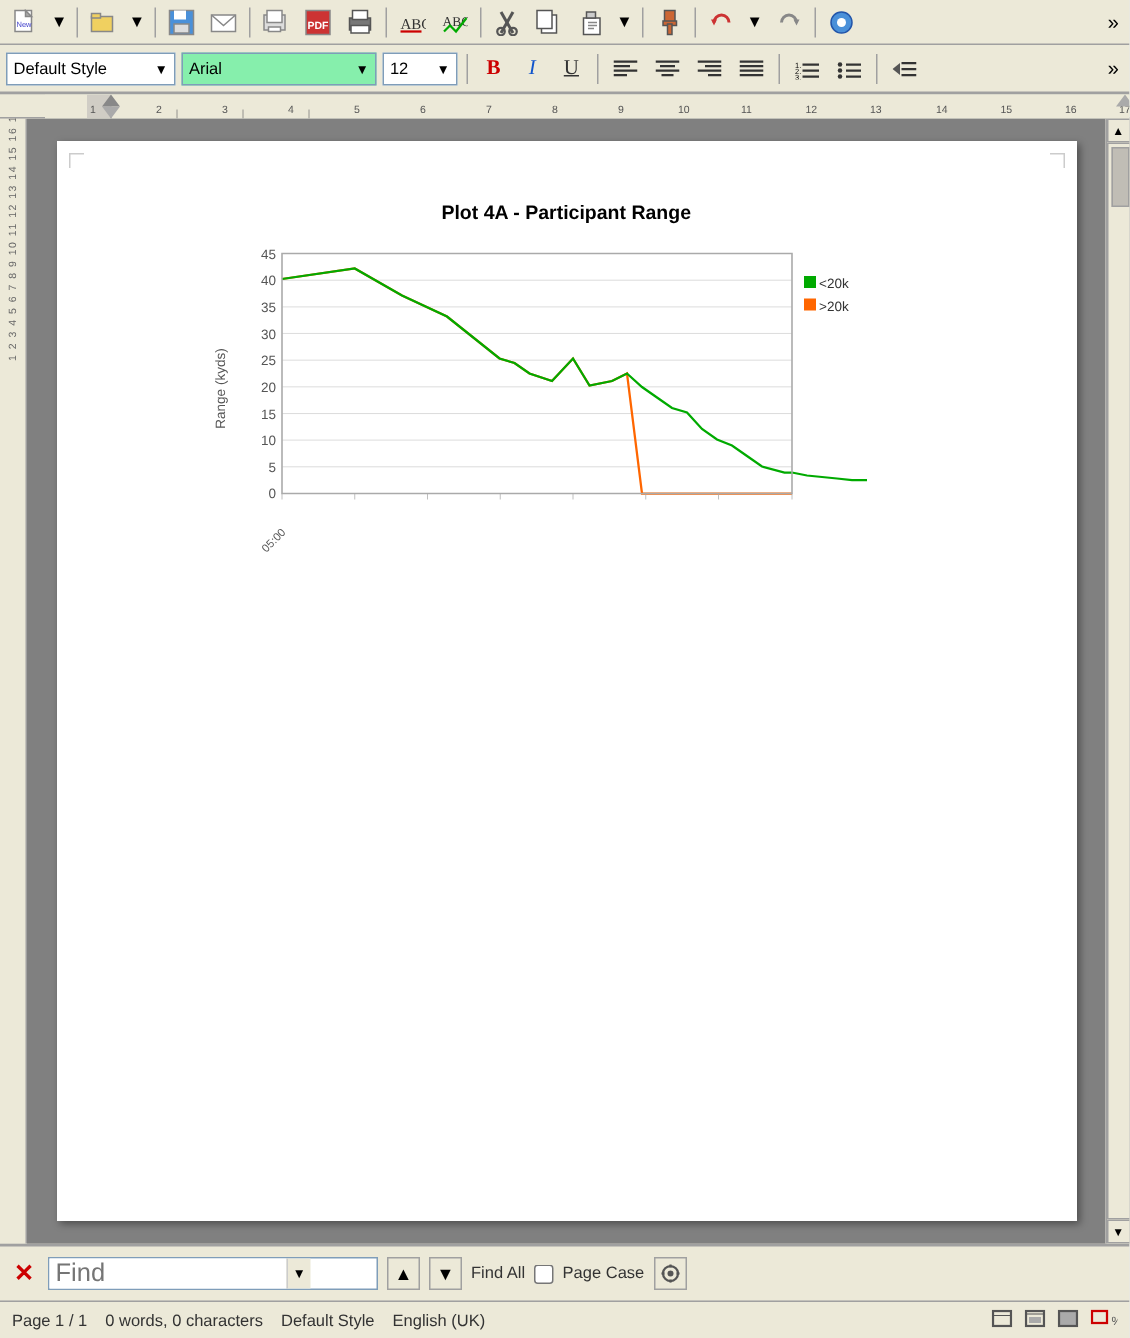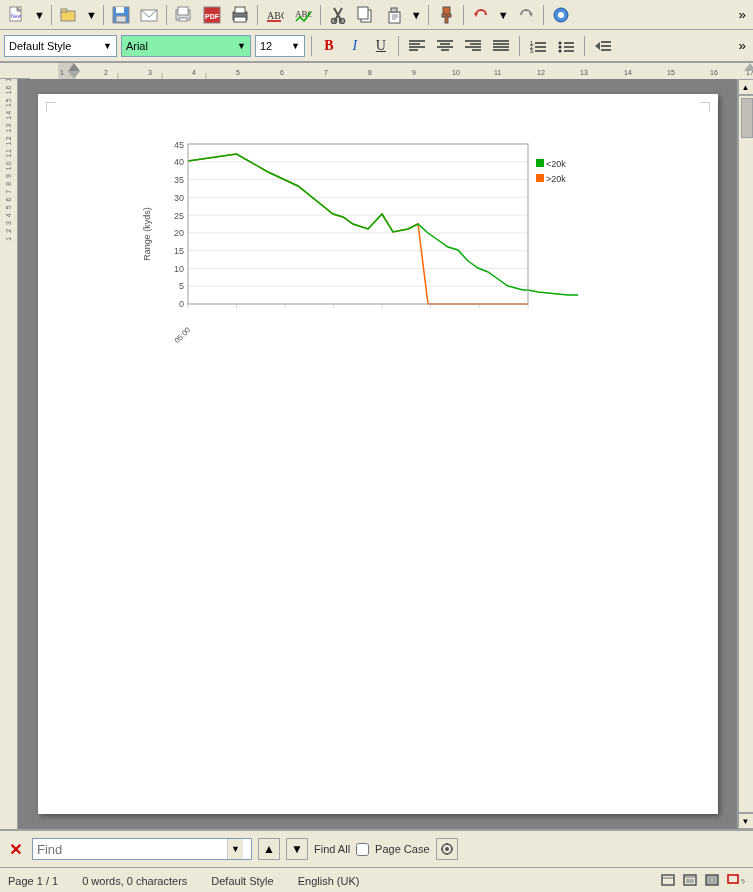--- a/index.html
+++ b/index.html
@@ -32,29 +32,29 @@
     
     .page { background: white; width: 680px; min-height: 700px; box-shadow: 2px 2px 5px rgba(0,0,0,0.4); position: relative; padding: 20px; }
     .page-corner-tl { position: absolute; top: 8px; left: 8px; width: 10px; height: 10px; border-left: 1px solid #ccc; border-top: 1px solid #ccc; }
     .page-corner-tr { position: absolute; top: 8px; right: 8px; width: 10px; height: 10px; border-right: 1px solid #ccc; border-top: 1px solid #ccc; }
 
     
     .chart-container { margin: 20px auto; width: 480px; }
     .chart-title { text-align: center; font-size: 13px; font-weight: bold; margin-bottom: 10px; font-family: Arial, sans-serif; }
 
     
-    .statusbar { background: #ece9d8; border-top: 1px solid #a0a0a0; height: 26px; display: flex; align-items: center; padding: 0 8px; font-size: 11px; gap: 24px; }
+    .statusbar { background: #ece9d8; border-top: 1px solid #a0a0a0; height: 26px; display: flex; align-items: center; padding: 0 8px; font-size: 11px; gap: 12px; }
     .statusbar-item { color: #333; }
     .statusbar-right { margin-left: auto; display: flex; align-items: center; gap: 8px; }
 
     
     .find-toolbar { background: #ece9d8; border-top: 2px solid #a0a0a0; height: 38px; display: flex; align-items: center; padding: 0 6px; gap: 6px; }
     .find-close { color: #c00; font-size: 16px; cursor: pointer; font-weight: bold; width: 20px; height: 20px; display: flex; align-items: center; justify-content: center; }
     .find-input-wrap { display: flex; align-items: center; background: white; border: 1px solid #7f9db9; height: 22px; flex: 0 0 220px; }
-    .find-input { border: none; outline: none; width: 194px; font-size: 13px; padding: 0 4px; }
+    .find-input { border: none; outline: none; width: 158px; font-size: 17px; padding: 0 4px; }
     .find-dropdown-btn { background: #ece9d8; border-left: 1px solid #ccc; height: 20px; width: 16px; display: flex; align-items: center; justify-content: center; cursor: pointer; font-size: 9px; }
     .find-nav-btn { background: #ece9d8; border: 1px solid #a0a0a0; height: 22px; width: 22px; display: flex; align-items: center; justify-content: center; cursor: pointer; font-size: 12px; }
     .find-label { font-size: 11px; color: #333; }
     .find-checkbox { width: 13px; height: 13px; cursor: pointer; }
     .find-options-btn { background: #ece9d8; border: 1px solid #a0a0a0; height: 22px; width: 22px; display: flex; align-items: center; justify-content: center; cursor: pointer; }
 
     
     .chart-svg { display: block; }
 
     
@@ -344,20 +344,21 @@
       <span style="font-size:7px;">1 2 3 4 5 6 7 8 9 10 11 12 13 14 15 16 17 18 19</span>
     </div>
   </div>
 
   <div class="document-area">
     <div class="page">
       <div class="page-corner-tl"></div>
       <div class="page-corner-tr"></div>
 
       <div class="chart-container">
+        <div class="chart-title">Plot 4A - Participant Range</div>
 
         <svg class="chart-svg" width="440" height="220" viewBox="0 0 440 220" xmlns="http://www.w3.org/2000/svg">
 
           <rect x="50" y="10" width="340" height="160" fill="white" stroke="#ccc" stroke-width="0.5"></rect>
 
           <g stroke="#d0d0d0" stroke-width="0.5">
             <line x1="50" y1="10" x2="390" y2="10"></line>
             <line x1="50" y1="27.8" x2="390" y2="27.8"></line>
             <line x1="50" y1="45.6" x2="390" y2="45.6"></line>
             <line x1="50" y1="63.3" x2="390" y2="63.3"></line>

